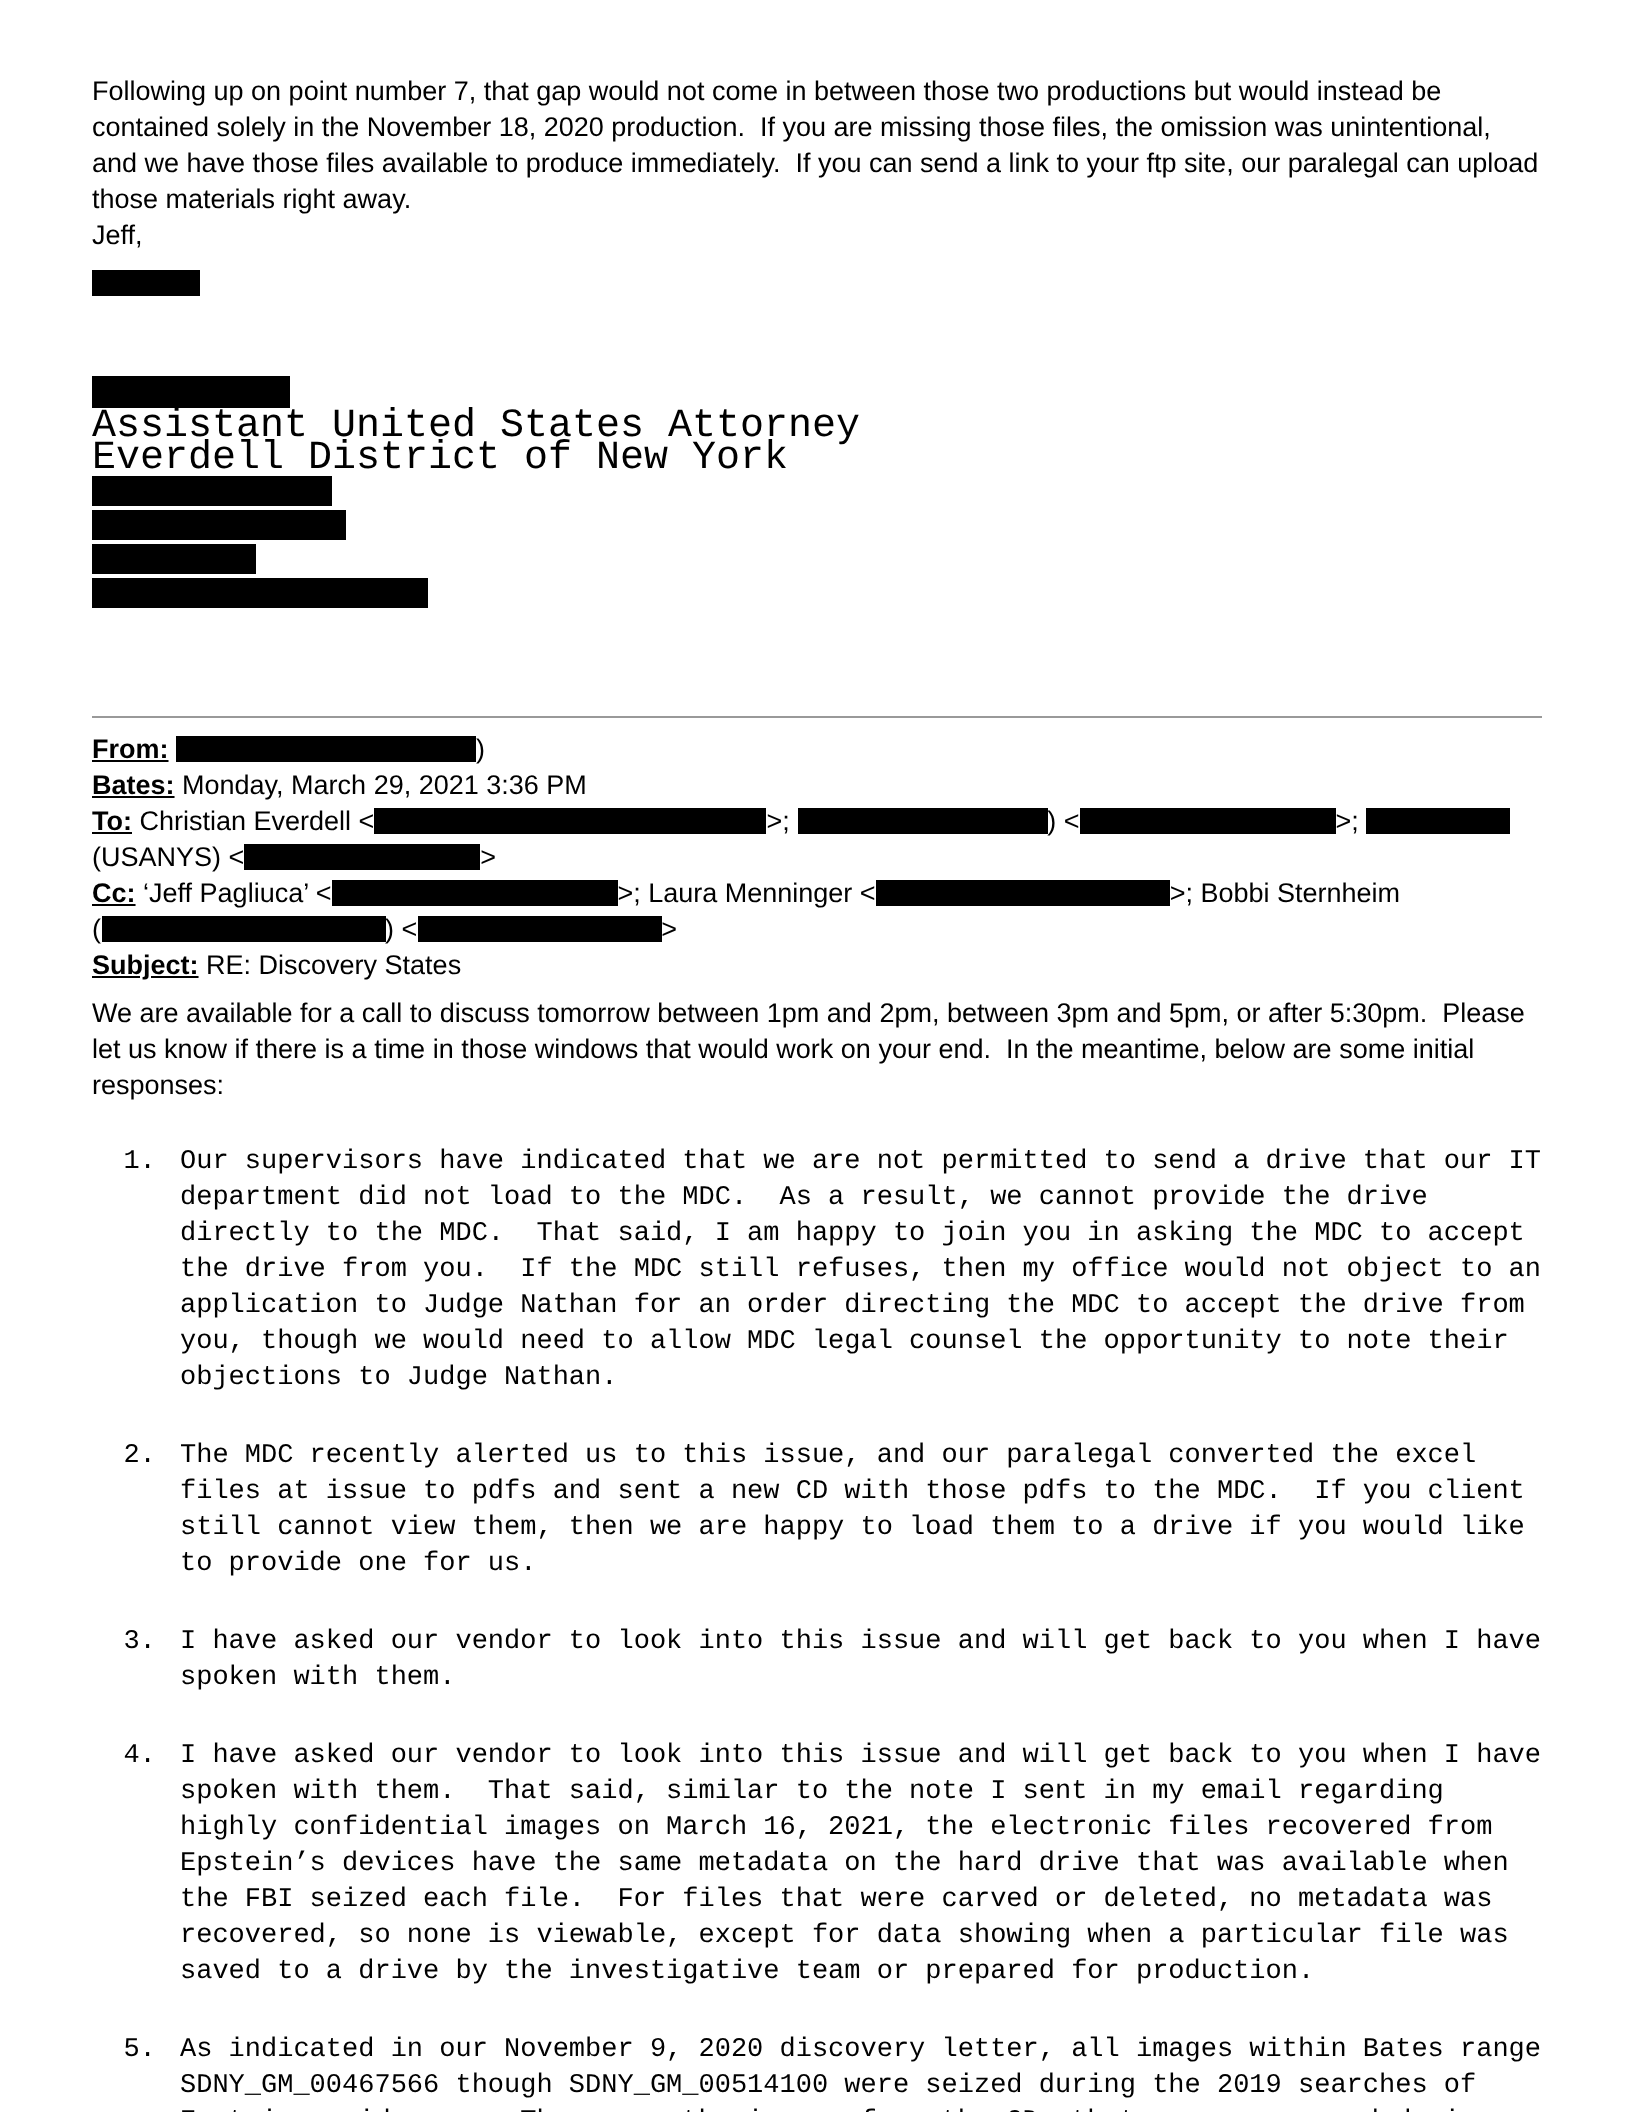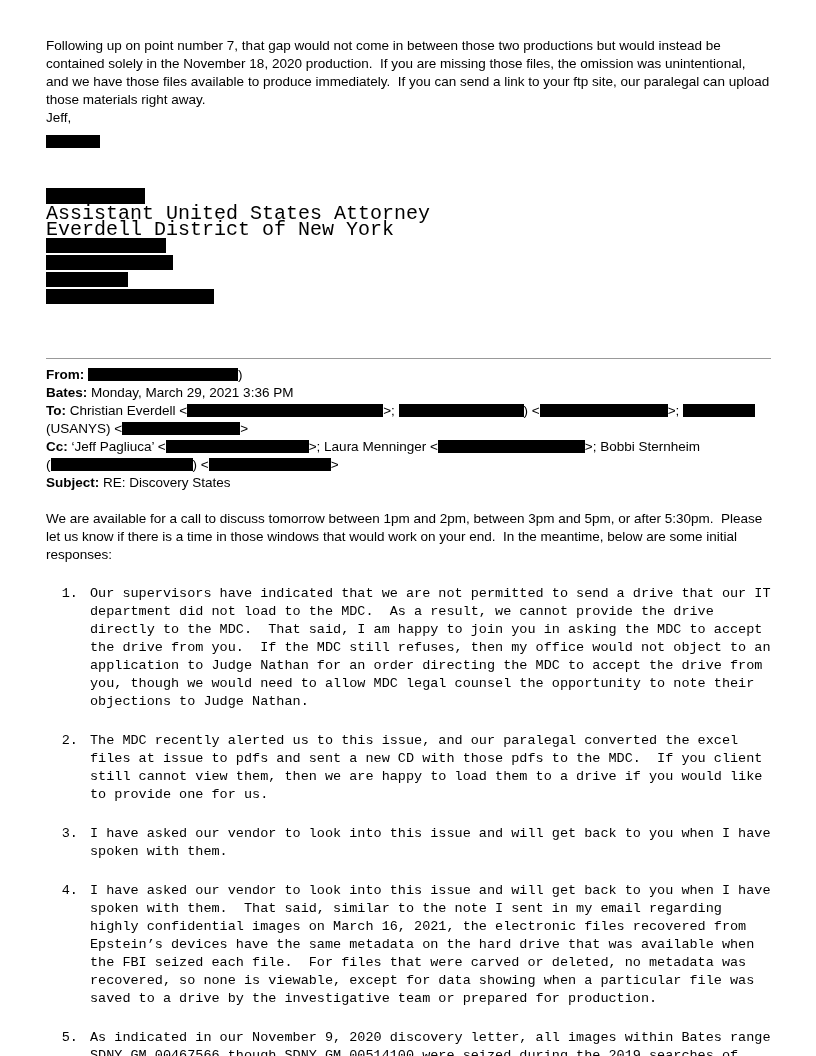--- a/index.html
+++ b/index.html
@@ -4,32 +4,32 @@
 <style>
   * { margin:0; padding:0; box-sizing:border-box; }
   html, body { background:#e8e8e8; }
   .page {
     width:816px; height:1056px; margin:0 auto; background:#ffffff;
     padding:37px 45px 0 46px; overflow:hidden; color:#000;
     font-family:"Liberation Sans", sans-serif; font-size:13.5px; line-height:18px;
   }
   .para { white-space:pre-wrap; }
   .mb-line { }
-  .b { font-weight:bold; }
+  .b { font-weight:bold;text-decoration:underline; }
   .redact { background:#000; }
   .redact.block { display:block; height:15px; margin-bottom:2px; }
   .redact.tall { height:16px; }
   .redact.inline { display:inline-block; height:13px; vertical-align:-2px; }
   .best-name { margin-top:6px; }
   .sig { margin-top:37px; }
   .serif { font-family:Liberation Mono, monospace; font-size:20px; line-height:16px; }
   .rule { border:none; border-top:1px solid #999; margin:54px 0 7px 0; }
   .hline { white-space:pre-wrap; min-height:18px; }
   .greeting { margin-top:18px; }
-  .intro { margin-top:18px; white-space:pre-wrap; }
+  .intro { margin-top:6px; white-space:pre-wrap; }
   ol.responses { margin-top:21px; padding-left:40px;font-family:Liberation Mono, monospace; }
   ol.responses li { white-space:pre-wrap; margin-bottom:21px; padding-left:4px; }
 </style>
 </head>
 <body>
 
 <div class="page">
 
   <p class="para mb-line">Following up on point number 7, that gap would not come in between those two productions but would instead be contained solely in the November 18, 2020 production.  If you are missing those files, the omission was unintentional, and we have those files available to produce immediately.  If you can send a link to your ftp site, our paralegal can upload those materials right away.</p>
 

